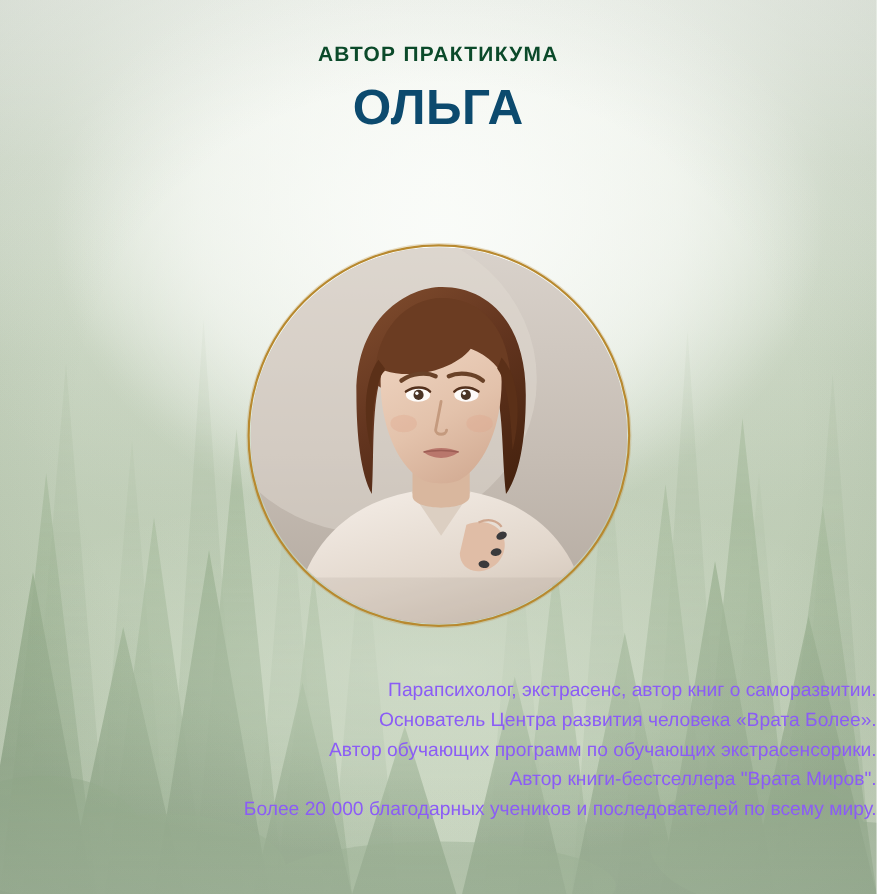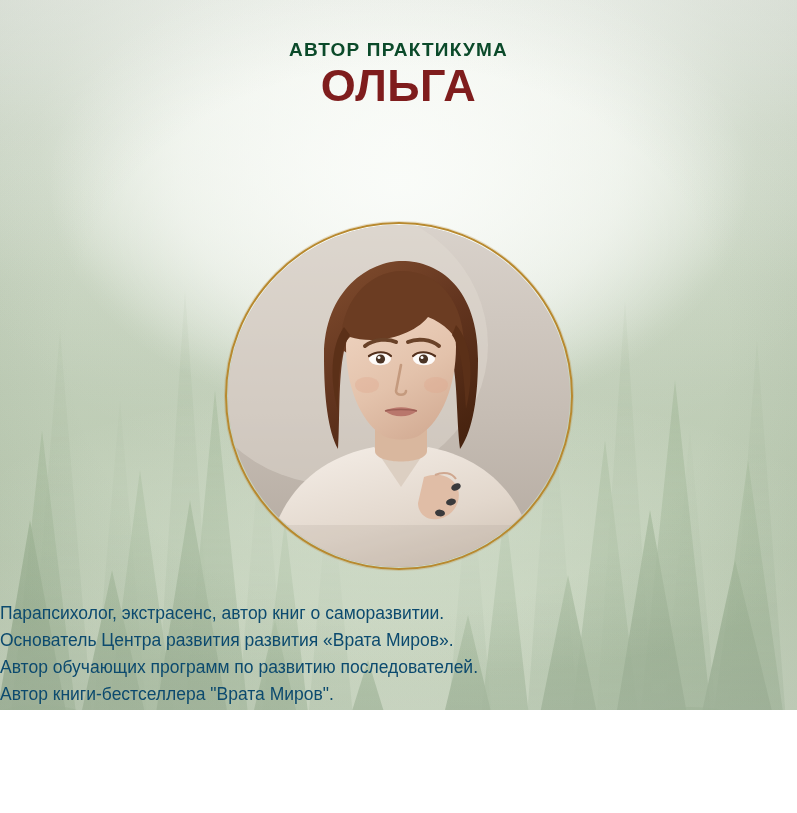--- a/index.html
+++ b/index.html
@@ -9,21 +9,21 @@
   body {
     width: 797px;
     height: 813px;
     font-family: "Liberation Sans", sans-serif;
     overflow: hidden;
   }
 
   .page {
     position: relative;
     width: 797px;
-    height: 710px;
+    height: 813px;
     background: #e8ece6;
     overflow: hidden;
   }
 
   
   .bg {
     position: absolute;
     inset: 0;
     background:
       radial-gradient(ellipse 60% 50% at 50% 20%, rgba(247,249,245,0.96) 0%, rgba(240,244,238,0.6) 45%, rgba(225,232,220,0.10) 75%, rgba(210,220,205,0) 100%),
@@ -61,24 +61,25 @@
   }
   .eyebrow {
     margin-top: 39px;
     font-size: 19px;
     font-weight: bold;
     letter-spacing: 1.2px;
     color: #0b4a2a;
     text-transform: uppercase;
   }
   .name {
+    margin-top: 12px;
     font-size: 45px;
     line-height: 1.12;
     font-weight: bold;
-    color: #7f1d1d;
+    color: #0c4a6e;
     letter-spacing: 0.5px;
   }
   .name-line {
     display: block;
   }
 
   
   .portrait-wrap {
     position: absolute;
     left: 50%;
@@ -106,24 +107,24 @@
     display: block;
     width: 100%;
     height: 100%;
   }
 
   
   .bio {
     position: absolute;
     left: 0;
     right: 0;
-    top: 600px;
-    text-align: left;
+    top: 614px;
+    text-align: right;
     z-index: 5;
-    color: #0c4a6e;
+    color: #8b5cf6;
     font-size: 17.5px;
     line-height: 27px;
   }
   .bio-line {
     display: block;
     white-space: nowrap;
   }
 </style>
 </head>
 <body>
@@ -283,18 +284,19 @@
         <ellipse cx="212" cy="288" rx="5" ry="3.4" fill="#3a3a3c" transform="rotate(8 212 288)"></ellipse>
 
         <rect x="0" y="300" width="342" height="42" fill="#a89c90" opacity="0.18"></rect>
       </svg>
     </div>
     <div class="portrait-ring"></div>
   </div>
 
   <div class="bio">
     <span class="bio-line">Парапсихолог, экстрасенс, автор книг о саморазвитии.</span>
-    <span class="bio-line">Основатель Центра развития развития «Врата Миров».</span>
-    <span class="bio-line">Автор обучающих программ по развитию последователей.</span>
+    <span class="bio-line">Основатель Центра развития человека «Врата Более».</span>
+    <span class="bio-line">Автор обучающих программ по обучающих экстрасенсорики.</span>
     <span class="bio-line">Автор книги-бестселлера "Врата Миров".</span>
+    <span class="bio-line">Более 20 000 благодарных учеников и последователей по всему миру.</span>
   </div>
 
 </div>
 
 </body></html>

